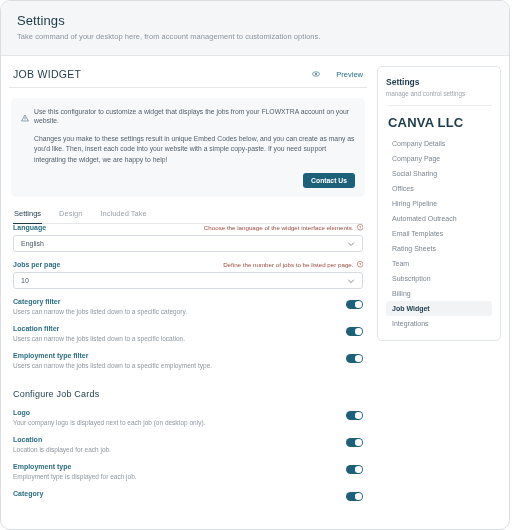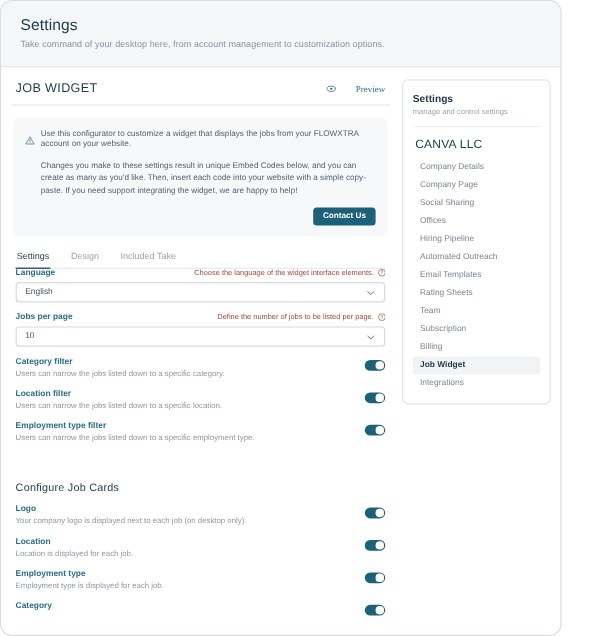--- a/index.html
+++ b/index.html
@@ -3,21 +3,21 @@
 <meta charset="utf-8">
 <style>
   * { box-sizing: border-box; margin: 0; padding: 0; }
   html, body {
     width: 512px; height: 530px;
     font-family: "Liberation Sans", sans-serif;
     background: #ffffff;
     overflow: hidden;
   }
   .app {
-    width: 468px; height: 530px;
+    width: 510px; height: 530px;
     background: #ffffff;
     border: 1px solid #d9dde2;
     border-radius: 10px;
     overflow: hidden;
     position: relative;
   }
   
   .page-header {
     background: #f4f6f8;
     padding: 12px 16px 14px 16px;
@@ -55,21 +55,20 @@
     font-size: 10.5px;
     font-weight: 400;
     color: #1d3a4a;
     letter-spacing: .3px;
   }
   .preview-link {
     display: flex; align-items: flex-start; gap: 16px;
     font-size: 7.5px;
     color: #2b6e84;
     cursor: pointer;
-    font-family: Liberation Serif, serif;
   }
   .eye-ic { display:block; }
   
   .callout {
     margin: 10px 2px 0 2px;
     background: #f7f8fa;
     border-radius: 5px;
     padding: 9px 10px 9px 10px;
   }
   .callout-row {
@@ -166,21 +165,21 @@
   
   .sidebar {
     flex: 0 0 124px;
     border: 1px solid #e0e5ea;
     border-radius: 5px;
     background: #ffffff;
     padding: 10px 8px 9px 8px;
   }
   .sb-title { font-size: 8.5px; color: #1d3a4a; font-weight: bold; margin-bottom: 3px; }
   .sb-sub { font-size: 6.3px; color: #9aa4ae; padding-bottom: 8px; border-bottom: 1px solid #ebeff3; }
-  .sb-group { font-size: 10px; color: #1d3a4a; font-weight: normal; margin: 9px 0 6px 2px; letter-spacing: .2px; }
+  .sb-group { font-size: 13px; color: #1d3a4a; font-weight: bold; margin: 9px 0 6px 2px; letter-spacing: .2px; }
   .sb-item {
     font-size: 7px; color: #7b8691;
     padding: 4px 6px; border-radius: 3px; cursor: pointer;
   }
   .sb-item.active { background: #f1f3f5; color: #1d3a4a; font-weight: bold; }
 </style>
 </head>
 <body>
 
 <div class="app">
@@ -300,21 +299,21 @@
       <div class="trow">
         <div class="trow-text">
           <div class="trow-label">Employment type filter</div>
           <div class="trow-desc">Users can narrow the jobs listed down to a specific employment type.</div>
         </div>
         <div class="toggle">
             <span class="knob"></span>
           </div>
       </div>
 
-      <div class="section-title" style="margin-top:32px">Configure Job Cards</div>
+      <div class="section-title" style="margin-top:20px">Configure Job Cards</div>
 
       <div class="trow">
         <div class="trow-text">
           <div class="trow-label">Logo</div>
           <div class="trow-desc">Your company logo is displayed next to each job (on desktop only).</div>
         </div>
         <div class="toggle">
             <span class="knob"></span>
           </div>
       </div>

